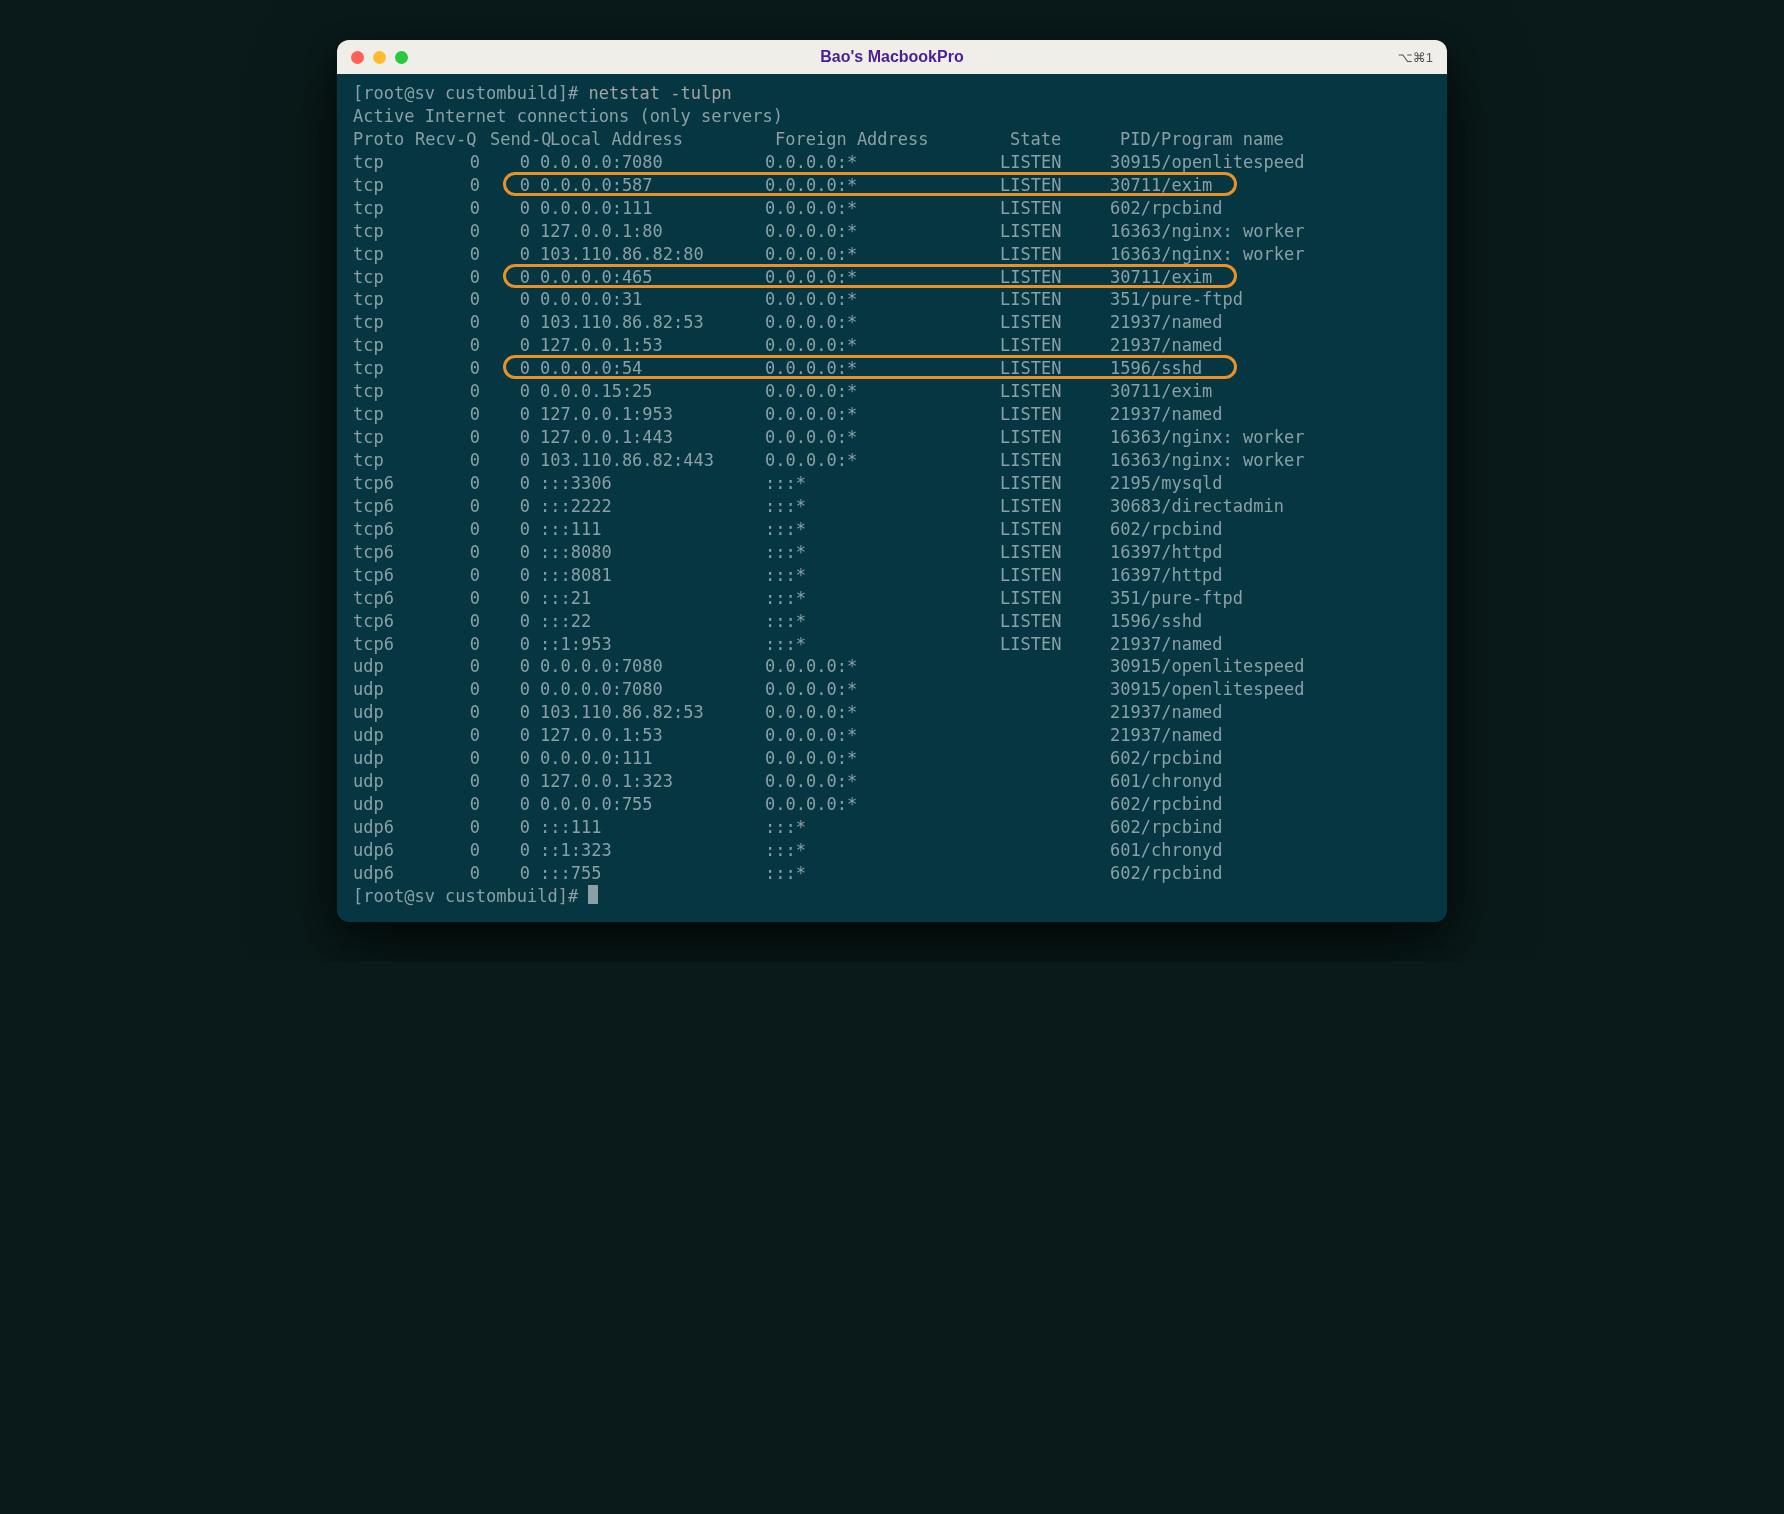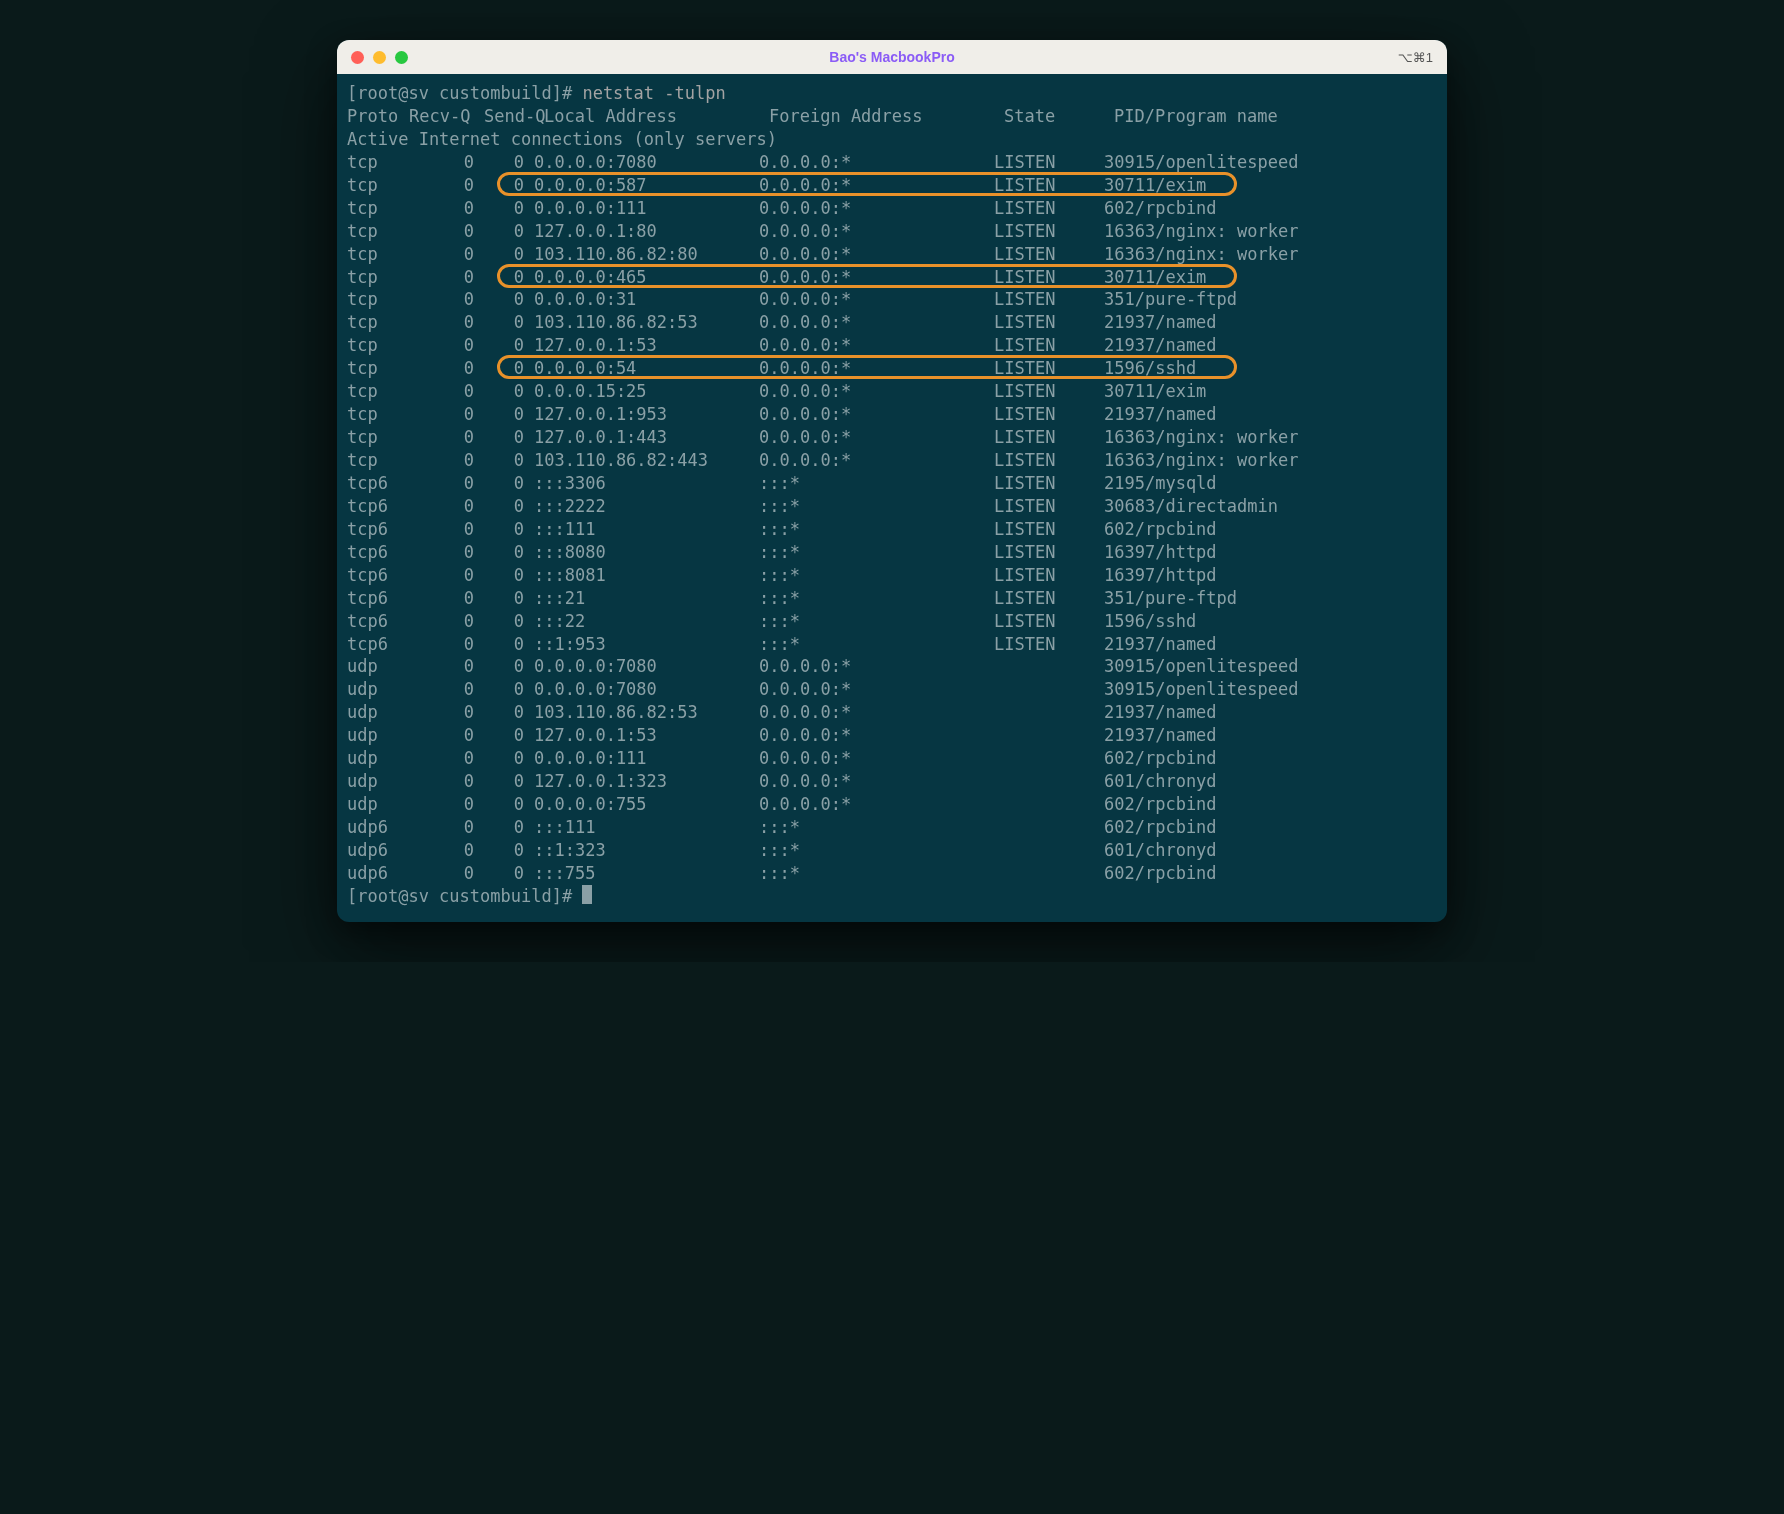--- a/index.html
+++ b/index.html
@@ -29,33 +29,33 @@
   .traffic-lights { display: flex; gap: 9px; }
   .light { width: 13px; height: 13px; border-radius: 50%; }
   .red { background: #ff5f57; }
   .yellow { background: #febc2e; }
   .green { background: #28c840; }
   .title {
     position: absolute;
     left: 0; right: 0;
     text-align: center;
     font-family: -apple-system, BlinkMacSystemFont, "Segoe UI", sans-serif;
-    font-size: 14px;
+    font-size: 16px;
     font-weight: 700;
-    color: #8b5cf6;
+    color: #4c1d95;
     pointer-events: none;
   }
   .titlebar-right {
     margin-left: auto;
     font-family: -apple-system, sans-serif;
     font-size: 13px;
     color: #555;
   }
   .terminal {
-    padding: 8px 10px 14px 10px;
+    padding: 8px 10px 14px 16px;
     color: #8aa0a6;
     font-size: 17px;
     line-height: 1.35;
     position: relative;
   }
   .row {
     display: flex;
     white-space: pre;
     position: relative;
   }
@@ -98,31 +98,31 @@
     <div class="title">Bao's MacbookPro</div>
     <div class="titlebar-right">⌥⌘1</div>
   </div>
 
   <div class="terminal">
 
     <div class="row">
       <span class="prompt-user">[root@sv custombuild]# </span><span class="cmd">netstat -tulpn</span>
     </div>
 
+    <div class="row">Active Internet connections (only servers)</div>
+
     <div class="row header">
       <span class="c-proto">Proto</span>
       <span class="c-recvq">Recv-Q</span>
       <span class="c-sendq">Send-Q</span>
       <span class="c-local">Local Address</span>
       <span class="c-foreign">Foreign Address</span>
       <span class="c-state">State</span>
       <span class="c-pid">PID/Program name</span>
     </div>
-
-    <div class="row">Active Internet connections (only servers)</div>
 
     <div id="rows-container">
         <div class="row"><span class="c-proto">tcp</span><span class="c-recvq">0</span><span class="c-sendq">0</span><span class="c-local">0.0.0.0:7080</span><span class="c-foreign">0.0.0.0:*</span><span class="c-state">LISTEN</span><span class="c-pid">30915/openlitespeed</span></div>
         <div class="row"><span class="c-proto">tcp</span><span class="c-recvq">0</span><span class="c-sendq">0</span><span class="c-local">0.0.0.0:587</span><span class="c-foreign">0.0.0.0:*</span><span class="c-state">LISTEN</span><span class="c-pid">30711/exim</span><div class="highlight-box" style="left: 150px; right: 200px; top: -2px;"></div></div>
         <div class="row"><span class="c-proto">tcp</span><span class="c-recvq">0</span><span class="c-sendq">0</span><span class="c-local">0.0.0.0:111</span><span class="c-foreign">0.0.0.0:*</span><span class="c-state">LISTEN</span><span class="c-pid">602/rpcbind</span></div>
         <div class="row"><span class="c-proto">tcp</span><span class="c-recvq">0</span><span class="c-sendq">0</span><span class="c-local">127.0.0.1:80</span><span class="c-foreign">0.0.0.0:*</span><span class="c-state">LISTEN</span><span class="c-pid">16363/nginx: worker</span></div>
         <div class="row"><span class="c-proto">tcp</span><span class="c-recvq">0</span><span class="c-sendq">0</span><span class="c-local">103.110.86.82:80</span><span class="c-foreign">0.0.0.0:*</span><span class="c-state">LISTEN</span><span class="c-pid">16363/nginx: worker</span></div>
         <div class="row"><span class="c-proto">tcp</span><span class="c-recvq">0</span><span class="c-sendq">0</span><span class="c-local">0.0.0.0:465</span><span class="c-foreign">0.0.0.0:*</span><span class="c-state">LISTEN</span><span class="c-pid">30711/exim</span><div class="highlight-box" style="left: 150px; right: 200px; top: -2px;"></div></div>
         <div class="row"><span class="c-proto">tcp</span><span class="c-recvq">0</span><span class="c-sendq">0</span><span class="c-local">0.0.0.0:31</span><span class="c-foreign">0.0.0.0:*</span><span class="c-state">LISTEN</span><span class="c-pid">351/pure-ftpd</span></div>
         <div class="row"><span class="c-proto">tcp</span><span class="c-recvq">0</span><span class="c-sendq">0</span><span class="c-local">103.110.86.82:53</span><span class="c-foreign">0.0.0.0:*</span><span class="c-state">LISTEN</span><span class="c-pid">21937/named</span></div>

